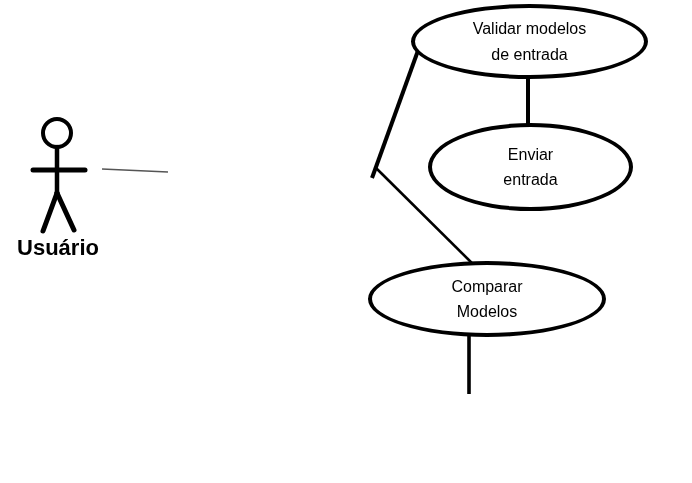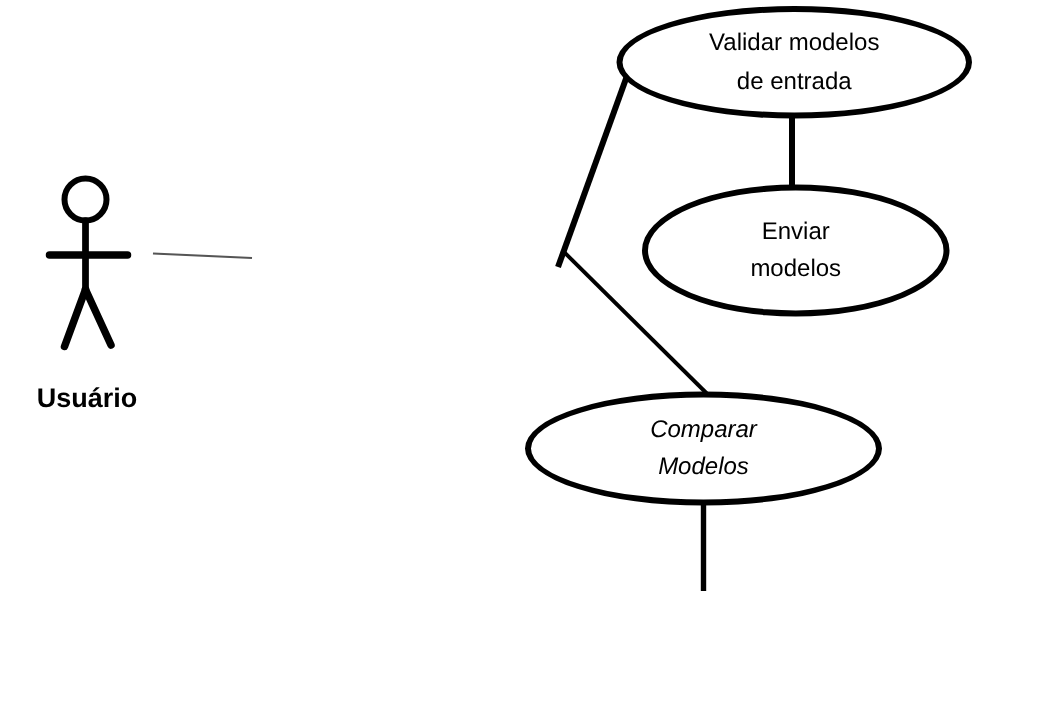--- a/index.html
+++ b/index.html
@@ -35,32 +35,31 @@
   }
   .usecase .label {
     font-size: 16px;
     line-height: 1.58;
     color: #000000;
     white-space: pre-line;
   }
   .uc-validar  { left: 411px; top: 4px;   width: 237px; height: 75px;  }
   .uc-enviar   { left: 428px; top: 123px; width: 205px; height: 88px;  }
   .uc-carregar { left: 156px; top: 119px; width: 228px; height: 108px; }
-  .uc-comparar { left: 350px; top: 261px; width: 238px; height: 76px; font-style: italic;  }
+  .uc-comparar { left: 368px; top: 261px; width: 238px; height: 76px;  }
   .uc-exibir   { left: 352px; top: 384px; width: 232px; height: 97px;  }
   .actor-label {
     position: absolute;
     left: 12px;
     top: 235px;
     width: 92px;
     text-align: center;
-    font-size: 18px;
+    font-size: 22px;
     font-weight: bold;
     color: #000000;
-    margin-top: 20px;
   }
 </style>
 </head>
 <body>
 
 <div class="canvas">
 
   <svg class="lines-layer" width="692" height="483" viewBox="0 0 692 483">
 
     <line x1="102" y1="169" x2="168" y2="172" stroke="#555555" stroke-width="1.4"></line>
@@ -78,21 +77,21 @@
     </g>
   </svg>
 
   <div class="usecase uc-validar">
     <div class="label">Validar modelos
 de entrada</div>
   </div>
 
   <div class="usecase uc-enviar">
     <div class="label">Enviar
-modelos</div>
+entrada</div>
   </div>
 
 
   <div class="usecase uc-comparar">
     <div class="label">Comparar
 Modelos</div>
   </div>
 
 
   <div class="actor-label">Usuário</div>

